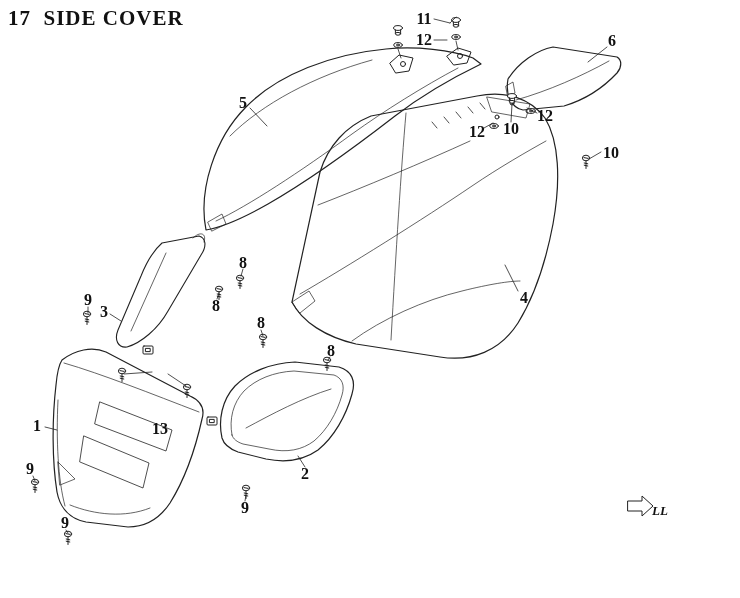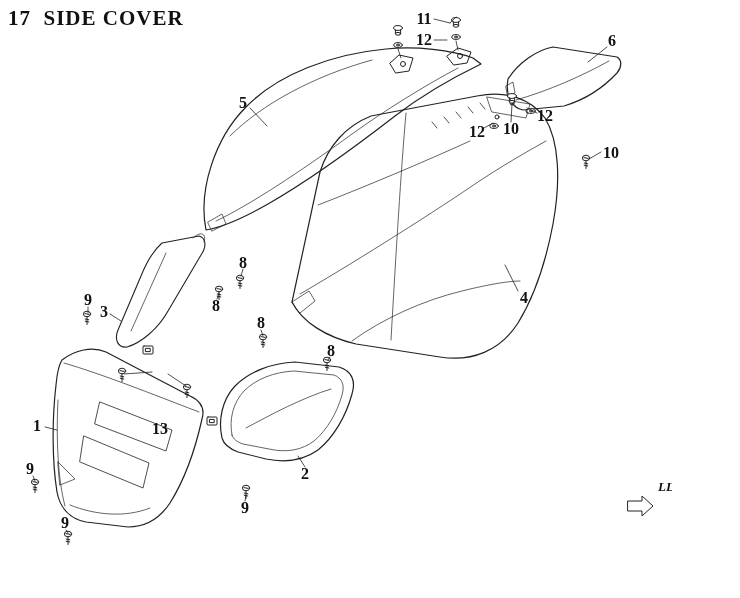--- a/index.html
+++ b/index.html
@@ -182,15 +182,15 @@
       <span class="label" style="left: 261px; top: 323px;">8</span>
       <span class="label" style="left: 331px; top: 351px;">8</span>
       <span class="label" style="left: 160px; top: 383px; margin-top: 46px;">13</span>
       <span class="label" style="left: 37px; top: 426px;">1</span>
       <span class="label" style="left: 30px; top: 469px;">9</span>
       <span class="label" style="left: 305px; top: 474px;">2</span>
       <span class="label" style="left: 245px; top: 508px;">9</span>
       <span class="label" style="left: 65px; top: 523px;">9</span>
     </div>
 
-  <span class="dir-marker" style="left: 660px; top: 487px; margin-left: 6px;">LL</span>
+  <span class="dir-marker" style="left: 660px; top: 511px;">LL</span>
 
 </div>
 
 </body></html>

